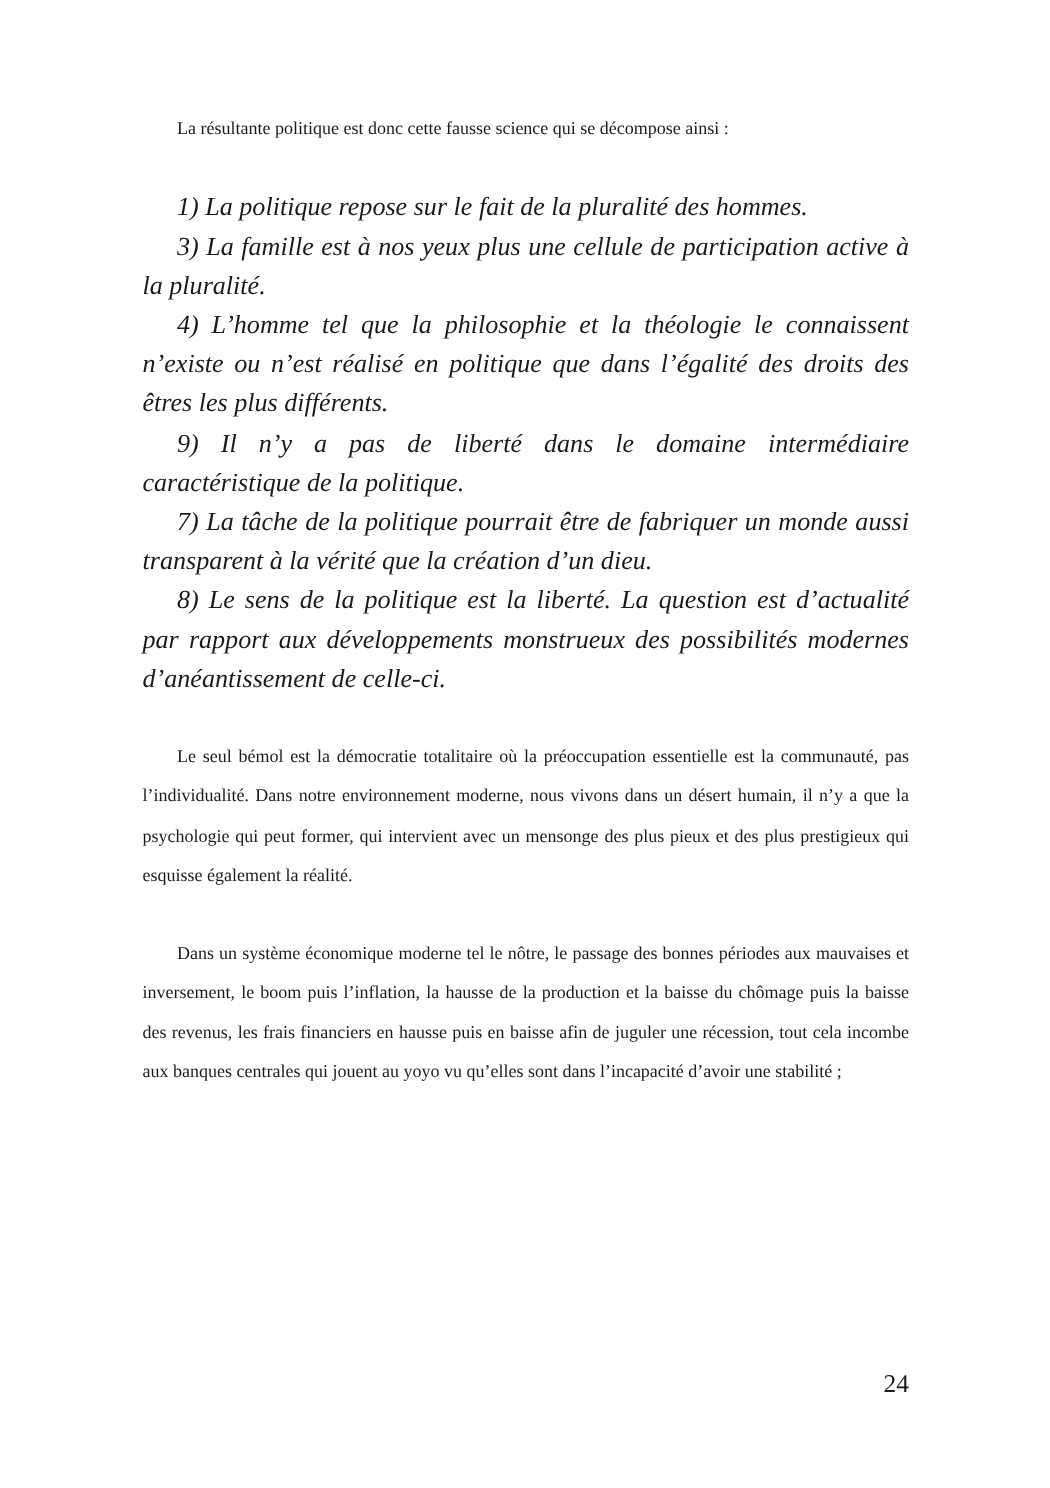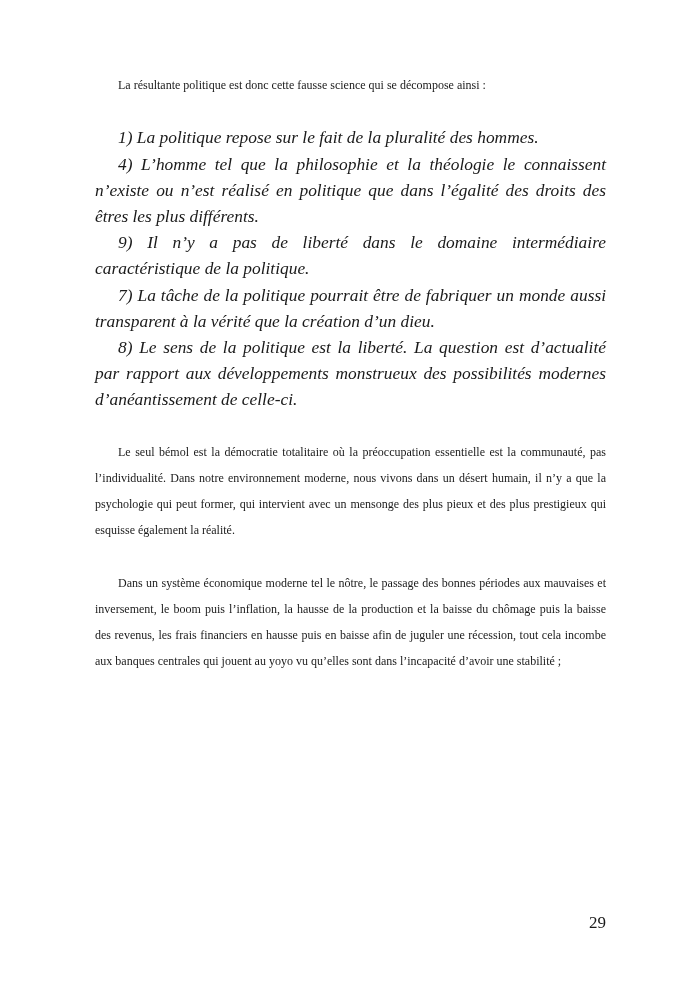--- a/index.html
+++ b/index.html
@@ -51,26 +51,27 @@
   </style>
 </head>
 <body>
 
 <div class="page">
   <p class="para">La résultante politique est donc cette fausse science qui se décompose ainsi :</p>
   <div class="gap"></div>
 
   <div>
     <p class="list-item">1) La politique repose sur le fait de la pluralité des hommes.</p>
+    <p class="list-item">3) La famille est à nos yeux plus une cellule de participation active à la pluralité.</p>
     <p class="list-item">4) L’homme tel que la philosophie et la théologie le connaissent n’existe ou n’est réalisé en politique que dans l’égalité des droits des êtres les plus différents.</p>
     <p class="list-item">9) Il n’y a pas de liberté dans le domaine intermédiaire caractéristique de la politique.</p>
     <p class="list-item">7) La tâche de la politique pourrait être de fabriquer un monde aussi transparent à la vérité que la création d’un dieu.</p>
     <p class="list-item">8) Le sens de la politique est la liberté. La question est d’actualité par rapport aux développements monstrueux des possibilités modernes d’anéantissement de celle-ci.</p>
   </div>
 
   <div class="gap"></div>
   <p class="para">Le seul bémol est la démocratie totalitaire où la préoccupation essentielle est la communauté, pas l’individualité. Dans notre environnement moderne, nous vivons dans un désert humain, il n’y a que la psychologie qui peut former, qui intervient avec un mensonge des plus pieux et des plus prestigieux qui esquisse également la réalité.</p>
 
   <div class="gap"></div>
   <p class="para">Dans un système économique moderne tel le nôtre, le passage des bonnes périodes aux mauvaises et inversement, le boom puis l’inflation, la hausse de la production et la baisse du chômage puis la baisse des revenus, les frais financiers en hausse puis en baisse afin de juguler une récession, tout cela incombe aux banques centrales qui jouent au yoyo vu qu’elles sont dans l’incapacité d’avoir une stabilité ;</p>
 </div>
 
-<div class="page-number">29</div>
+<div class="page-number">24</div>
 
 </body></html>

